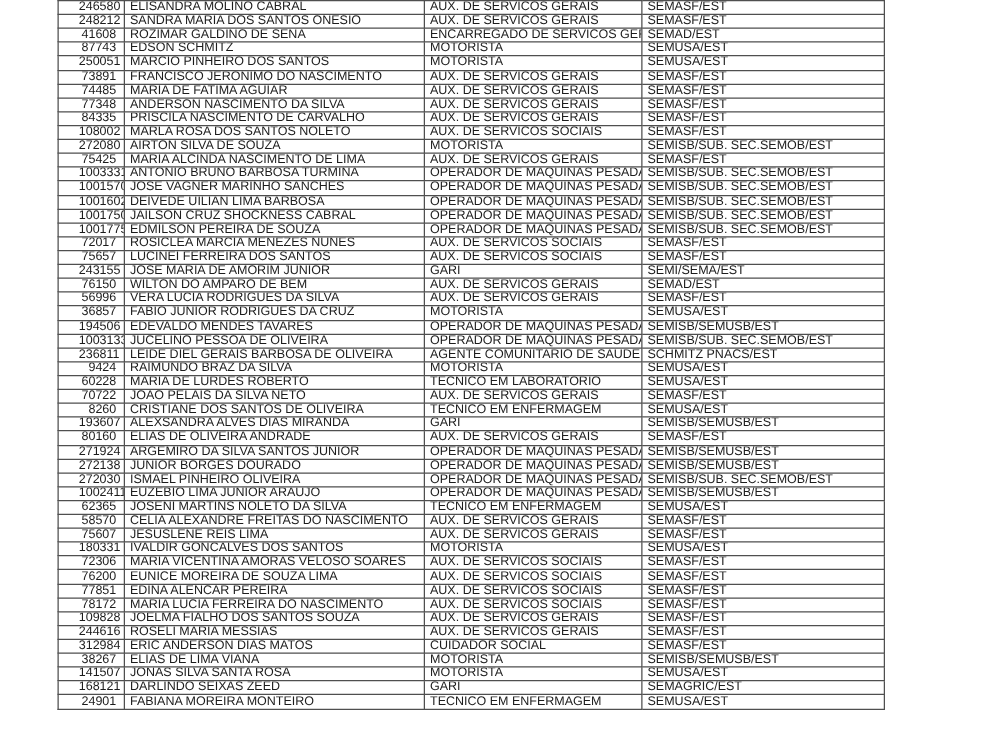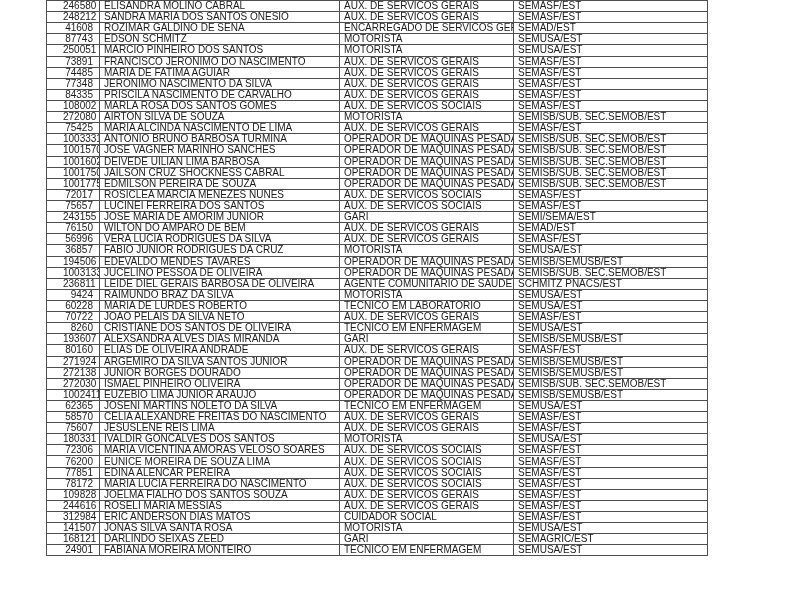--- a/index.html
+++ b/index.html
@@ -90,33 +90,33 @@
           <td class="col-dept">SEMASF/EST</td>
         </tr>
         <tr>
           <td class="col-id">74485</td>
           <td class="col-name">MARIA DE FATIMA AGUIAR</td>
           <td class="col-role">AUX. DE SERVICOS GERAIS</td>
           <td class="col-dept">SEMASF/EST</td>
         </tr>
         <tr>
           <td class="col-id">77348</td>
-          <td class="col-name">JERONIMO NASCIMENTO DA SILVA</td>
+          <td class="col-name">ANDERSON NASCIMENTO DA SILVA</td>
           <td class="col-role">AUX. DE SERVICOS GERAIS</td>
           <td class="col-dept">SEMASF/EST</td>
         </tr>
         <tr>
           <td class="col-id">84335</td>
           <td class="col-name">PRISCILA NASCIMENTO DE CARVALHO</td>
           <td class="col-role">AUX. DE SERVICOS GERAIS</td>
           <td class="col-dept">SEMASF/EST</td>
         </tr>
         <tr>
           <td class="col-id">108002</td>
-          <td class="col-name">MARLA ROSA DOS SANTOS GOMES</td>
+          <td class="col-name">MARLA ROSA DOS SANTOS NOLETO</td>
           <td class="col-role">AUX. DE SERVICOS SOCIAIS</td>
           <td class="col-dept">SEMASF/EST</td>
         </tr>
         <tr>
           <td class="col-id">272080</td>
           <td class="col-name">AIRTON SILVA DE SOUZA</td>
           <td class="col-role">MOTORISTA</td>
           <td class="col-dept">SEMISB/SUB. SEC.SEMOB/EST</td>
         </tr>
         <tr>
@@ -327,20 +327,26 @@
           <td class="col-id">244616</td>
           <td class="col-name">ROSELI MARIA MESSIAS</td>
           <td class="col-role">AUX. DE SERVICOS GERAIS</td>
           <td class="col-dept">SEMASF/EST</td>
         </tr>
         <tr>
           <td class="col-id">312984</td>
           <td class="col-name">ERIC ANDERSON DIAS MATOS</td>
           <td class="col-role">CUIDADOR SOCIAL</td>
           <td class="col-dept">SEMASF/EST</td>
+        </tr>
+        <tr>
+          <td class="col-id">38267</td>
+          <td class="col-name">ELIAS DE LIMA VIANA</td>
+          <td class="col-role">MOTORISTA</td>
+          <td class="col-dept">SEMISB/SEMUSB/EST</td>
         </tr>
         <tr>
           <td class="col-id">141507</td>
           <td class="col-name">JONAS SILVA SANTA ROSA</td>
           <td class="col-role">MOTORISTA</td>
           <td class="col-dept">SEMUSA/EST</td>
         </tr>
         <tr>
           <td class="col-id">168121</td>
           <td class="col-name">DARLINDO SEIXAS ZEED</td>

